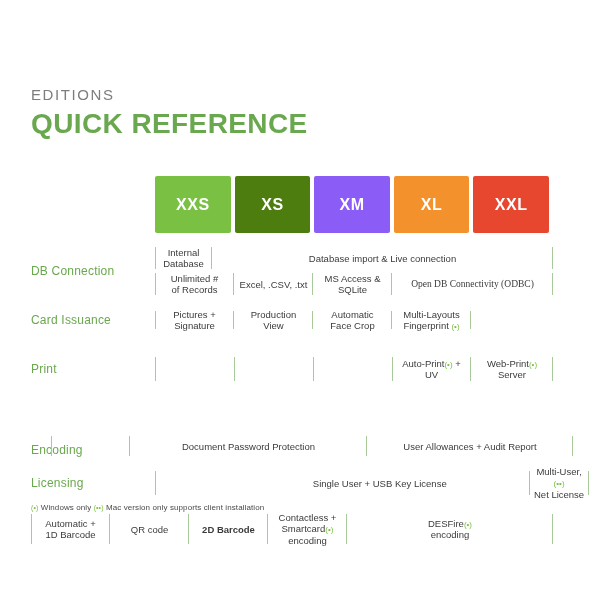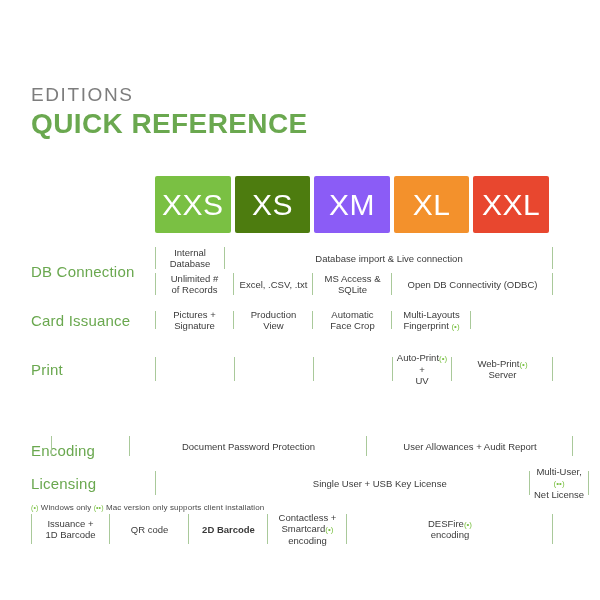--- a/index.html
+++ b/index.html
@@ -20,21 +20,21 @@
     overflow: hidden;
   }
 
   
   .title-block {
     position: absolute;
     left: 31px;
     top: 84px;
   }
   .title-eyebrow {
-    font-size: 19px;
+    font-size: 15px;
     letter-spacing: 1.6px;
     color: #7d7d7d;
     font-weight: 400;
     line-height: 22px;
   }
   .title-main {
     font-size: 28px;
     letter-spacing: 0.4px;
     color: #6aa84f;
     font-weight: 700;
@@ -52,22 +52,22 @@
     display: flex;
     gap: 4px;
   }
   .edition-box {
     flex: 1 1 0;
     border-radius: 2px;
     display: flex;
     align-items: center;
     justify-content: center;
     color: #ffffff;
-    font-weight: 400;
-    font-size: 30px;
+    font-weight: 700;
+    font-size: 16px;
     letter-spacing: 0.5px;
     text-align: right;
   }
 
   
   .table {
     position: absolute;
     left: 31px;
     top: 243px;
     width: 522px;
@@ -76,21 +76,21 @@
     position: relative;
     display: flex;
     align-items: stretch;
   }
   .row-label {
     width: 124px;
     flex: 0 0 124px;
     display: flex;
     align-items: center;
     color: #6aa84f;
-    font-size: 15px;
+    font-size: 12px;
     font-weight: 400;
     letter-spacing: 0.2px;
     padding-right: 6px;
     box-sizing: border-box;
   }
   .row-body {
     position: relative;
     flex: 1 1 auto;
     display: flex;
     flex-direction: column;
@@ -175,21 +175,21 @@
     </div>
   </div>
 
   <div class="table">
 
     <div class="row" style="height:56px;">
       <div class="row-label">DB Connection</div>
       <div class="row-body">
 
         <div class="subrow">
-          <div class="cell sep-l sep-r" style="width:70px;">
+          <div class="cell sep-l sep-r" style="width:57px;">
             <span>
               <span>Internal</span><br>
               <span>Database</span>
             </span>
           </div>
           <div class="cell sep-r" style="flex:1 1 auto;align-items:center;">
             <span>Database import &amp; Live connection</span>
           </div>
         </div>
 
@@ -202,21 +202,21 @@
           </div>
           <div class="cell sep-r" style="width:79px;">
             <span>Excel, .CSV, .txt</span>
           </div>
           <div class="cell sep-r" style="width:79px;">
             <span>
               <span>MS Access &amp;</span><br>
               <span>SQLite</span>
             </span>
           </div>
-          <div class="cell sep-r" style="flex:1 1 auto;">
+          <div class="cell sep-r" style="flex:1 1 auto;font-family:Liberation Serif, serif;">
             <span>Open DB Connectivity (ODBC)</span>
           </div>
         </div>
 
       </div>
     </div>
 
     <div class="row" style="height:42px;">
       <div class="row-label">Card Issuance</div>
       <div class="row-body">
@@ -251,21 +251,21 @@
       </div>
     </div>
 
     <div class="row" style="height:38px;margin-top:9px;">
       <div class="row-label">Print</div>
       <div class="row-body">
         <div class="subrow" style="height:28px;">
           <div class="cell empty sep-l" style="width:79px;"></div>
           <div class="cell empty sep-l" style="width:79px;"></div>
           <div class="cell empty sep-l" style="width:79px;"></div>
-          <div class="cell sep-l sep-r" style="width:60px;">
+          <div class="cell sep-l sep-r" style="width:79px;">
             <span>
               <span>Auto-Print</span><span class="mark">(•)</span> <span>+</span><br>
               <span>UV</span>
             </span>
           </div>
           <div class="cell sep-r" style="flex:1 1 auto;">
             <span>
               <span>Web-Print</span><span class="mark">(•)</span><br>
               <span>Server</span>
             </span>
@@ -273,21 +273,21 @@
         </div>
       </div>
     </div>
 
     <div class="row" style="height:40px;flex-direction:column;">
       <div class="row-label">Encoding</div>
       <div class="row-body">
         <div class="subrow" style="height:34px;">
           <div class="cell sep-l sep-r" style="width:79px;">
             <span>
-              <span>Issuance +</span><br>
+              <span>Automatic +</span><br>
               <span>1D Barcode</span>
             </span>
           </div>
           <div class="cell sep-r" style="width:79px;">
             <span>QR code</span>
           </div>
           <div class="cell sep-r" style="width:79px;font-weight:bold;">
             <span>2D Barcode</span>
           </div>
           <div class="cell sep-r" style="width:79px;">

